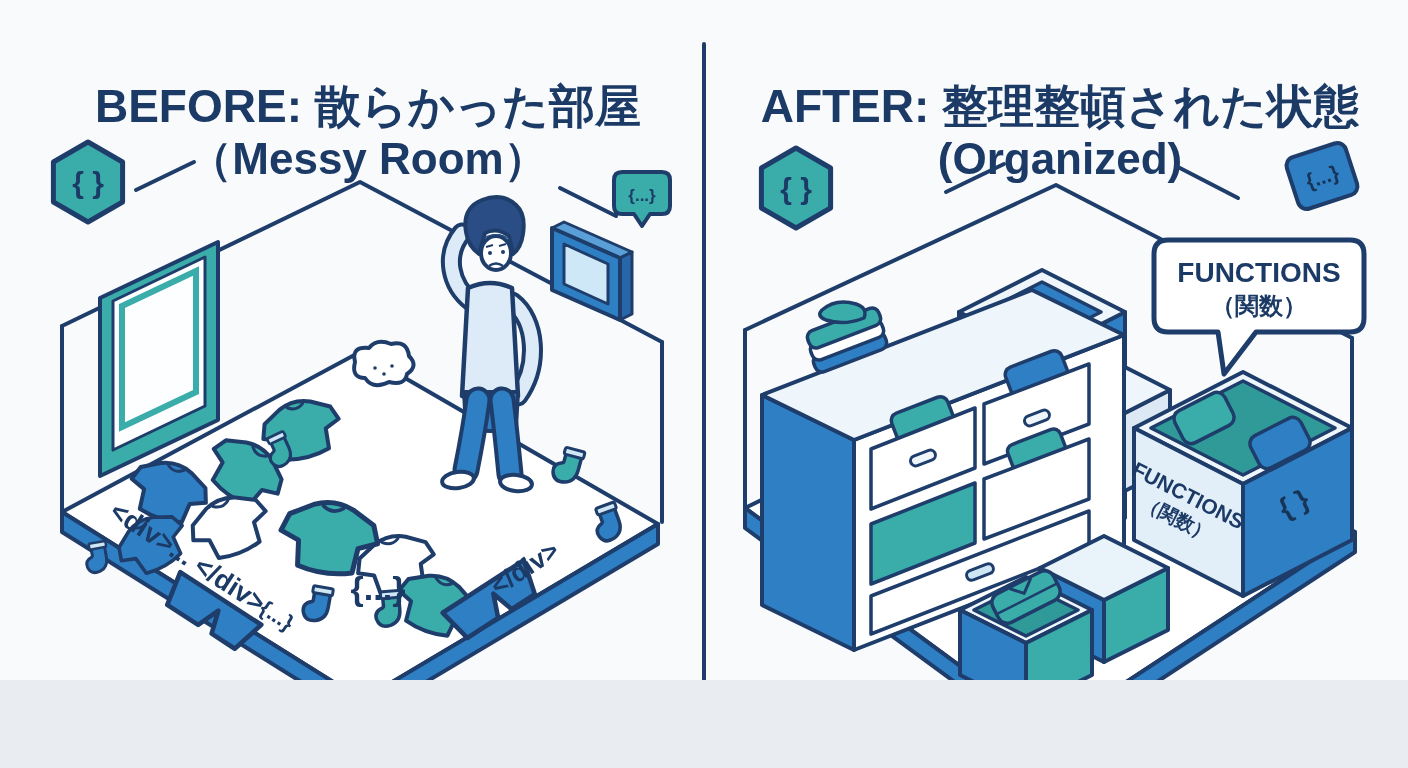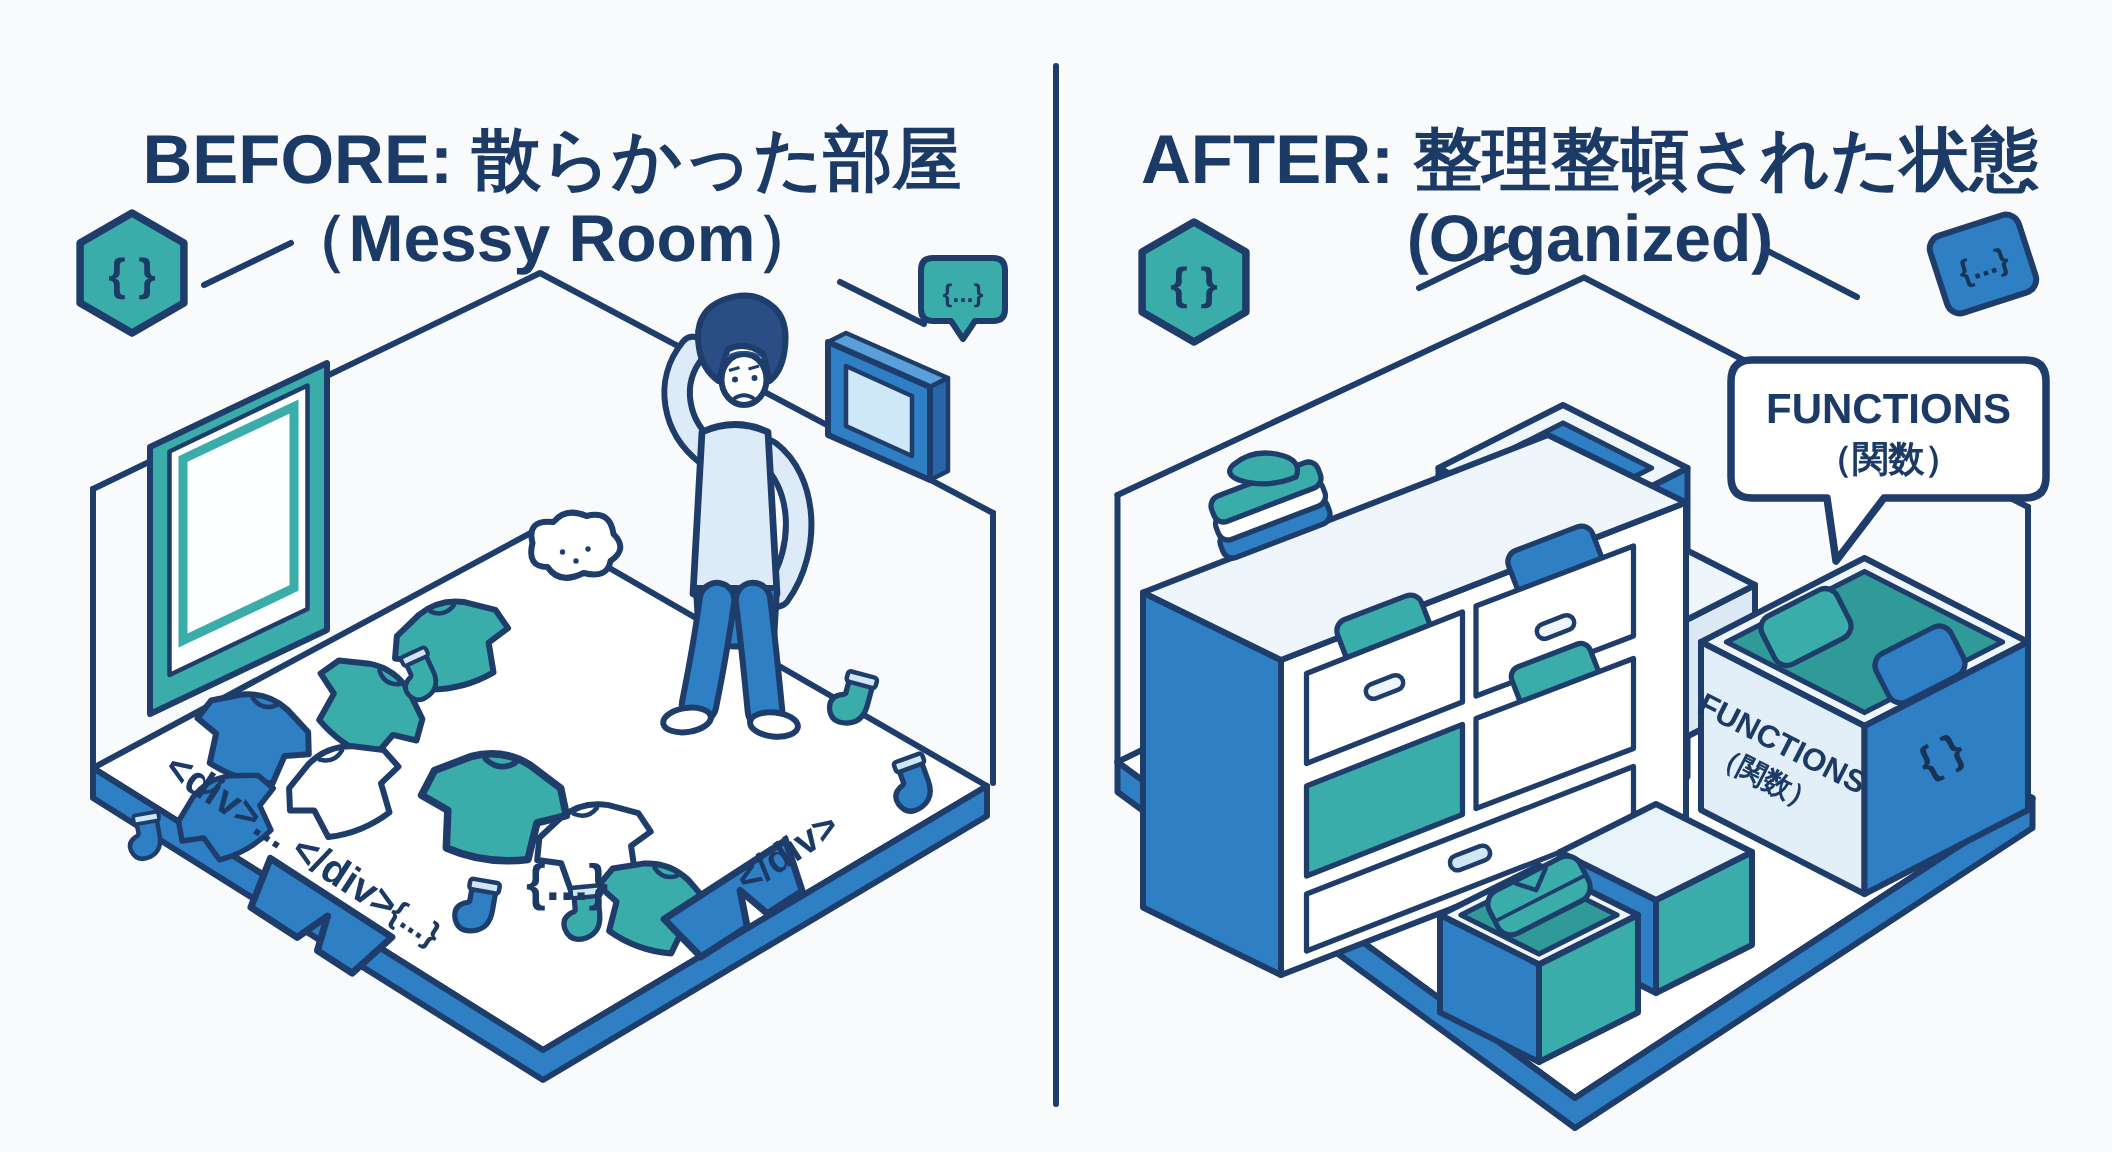--- a/index.html
+++ b/index.html
@@ -1,17 +1,17 @@
 <!DOCTYPE html>
 <html><head>
 <meta charset="utf-8">
 <style>
   html,body{margin:0;padding:0;background:#e9edf2;}
   .canvas{
-    position:relative;width:1408px;height:768px;background:#f8fafc;
+    position:relative;width:1408px;height:680px;background:#f8fafc;
     overflow:hidden;font-family:"Liberation Sans","DejaVu Sans",sans-serif;
   }
   .panel{position:absolute;top:0;width:704px;height:768px;}
   .panel.left{left:0;} .panel.right{left:704px;}
   .divider{position:absolute;left:702px;top:42px;width:4px;height:696px;
     background:#1e3d6b;border-radius:2px;}
   svg text{font-family:"Liberation Sans","DejaVu Sans",sans-serif;}
   .title{font-weight:bold;fill:#1c3a66;}
   .code{font-weight:bold;fill:#1c3a66;}
   .outline{stroke:#1e3d6b;stroke-linejoin:round;stroke-linecap:round;}

